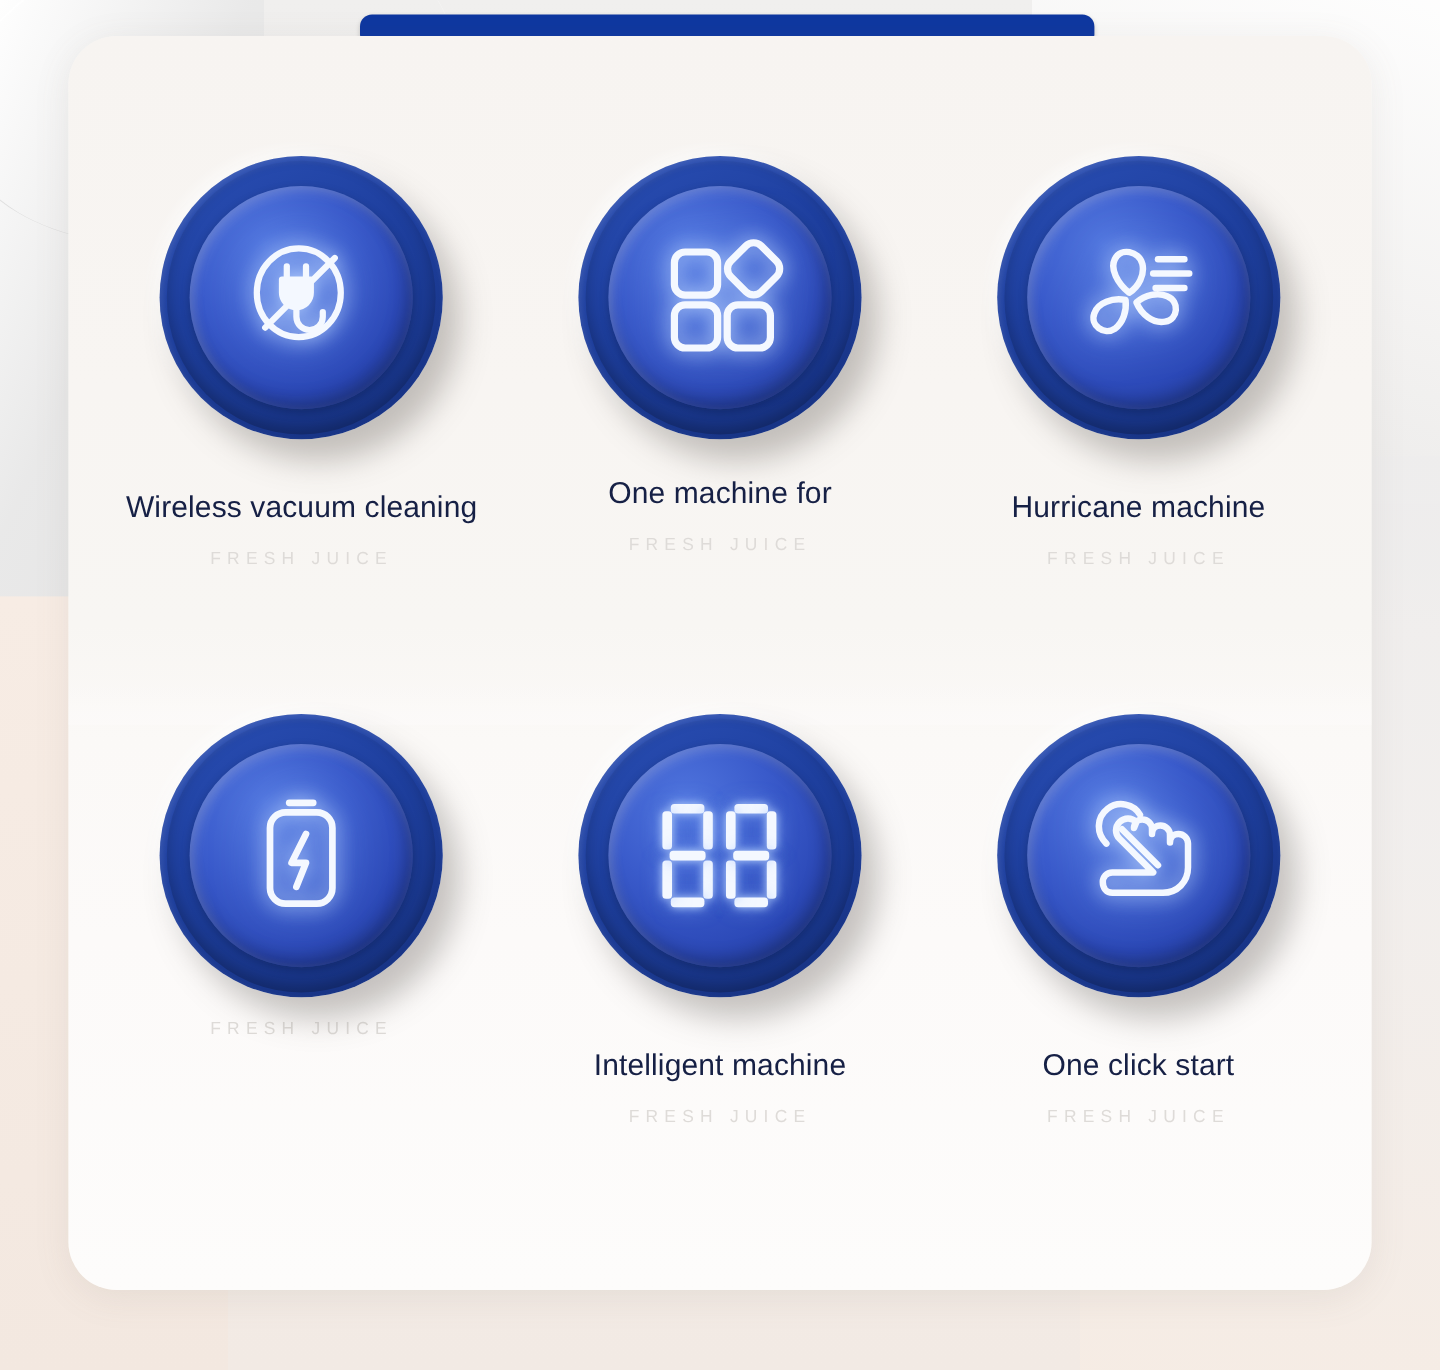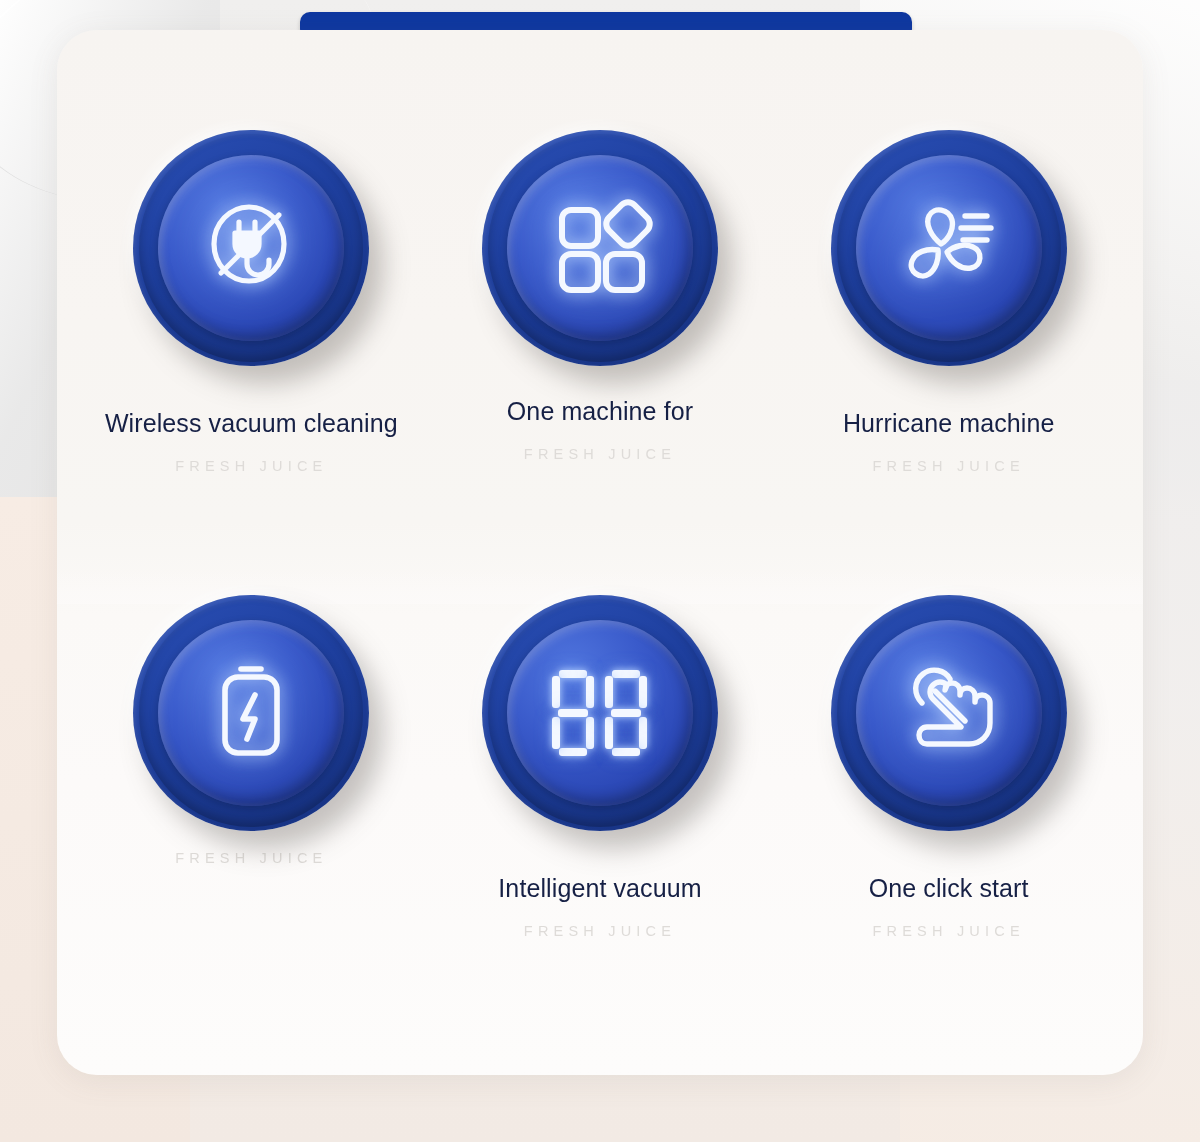--- a/index.html
+++ b/index.html
@@ -285,21 +285,21 @@
                 <i class="seg seg-b"></i>
                 <i class="seg seg-c"></i>
               <i class="seg seg-d"></i>
                 <i class="seg seg-e"></i>
                 <i class="seg seg-f"></i>
               <i class="seg seg-g"></i>
             </div>
           </div>
         </div>
       </div>
-      <div class="title">Intelligent vacuum</div>
+      <div class="title">Intelligent machine</div>
       <div class="subtitle">FRESH JUICE</div>
     </div>
 
     <div class="feature row2">
       <div class="badge">
         <div class="badge-inner">
           <span class="glyph">
             <svg width="116" height="112" viewBox="0 0 116 112" fill="none" stroke="#f4f8ff" stroke-width="5.4" stroke-linecap="round" stroke-linejoin="round">
               <path d="M31 46 C22 37 23 24 32 17 C41 10 54 13 59 22"></path>
               <path d="M44 34 L74 64"></path>

